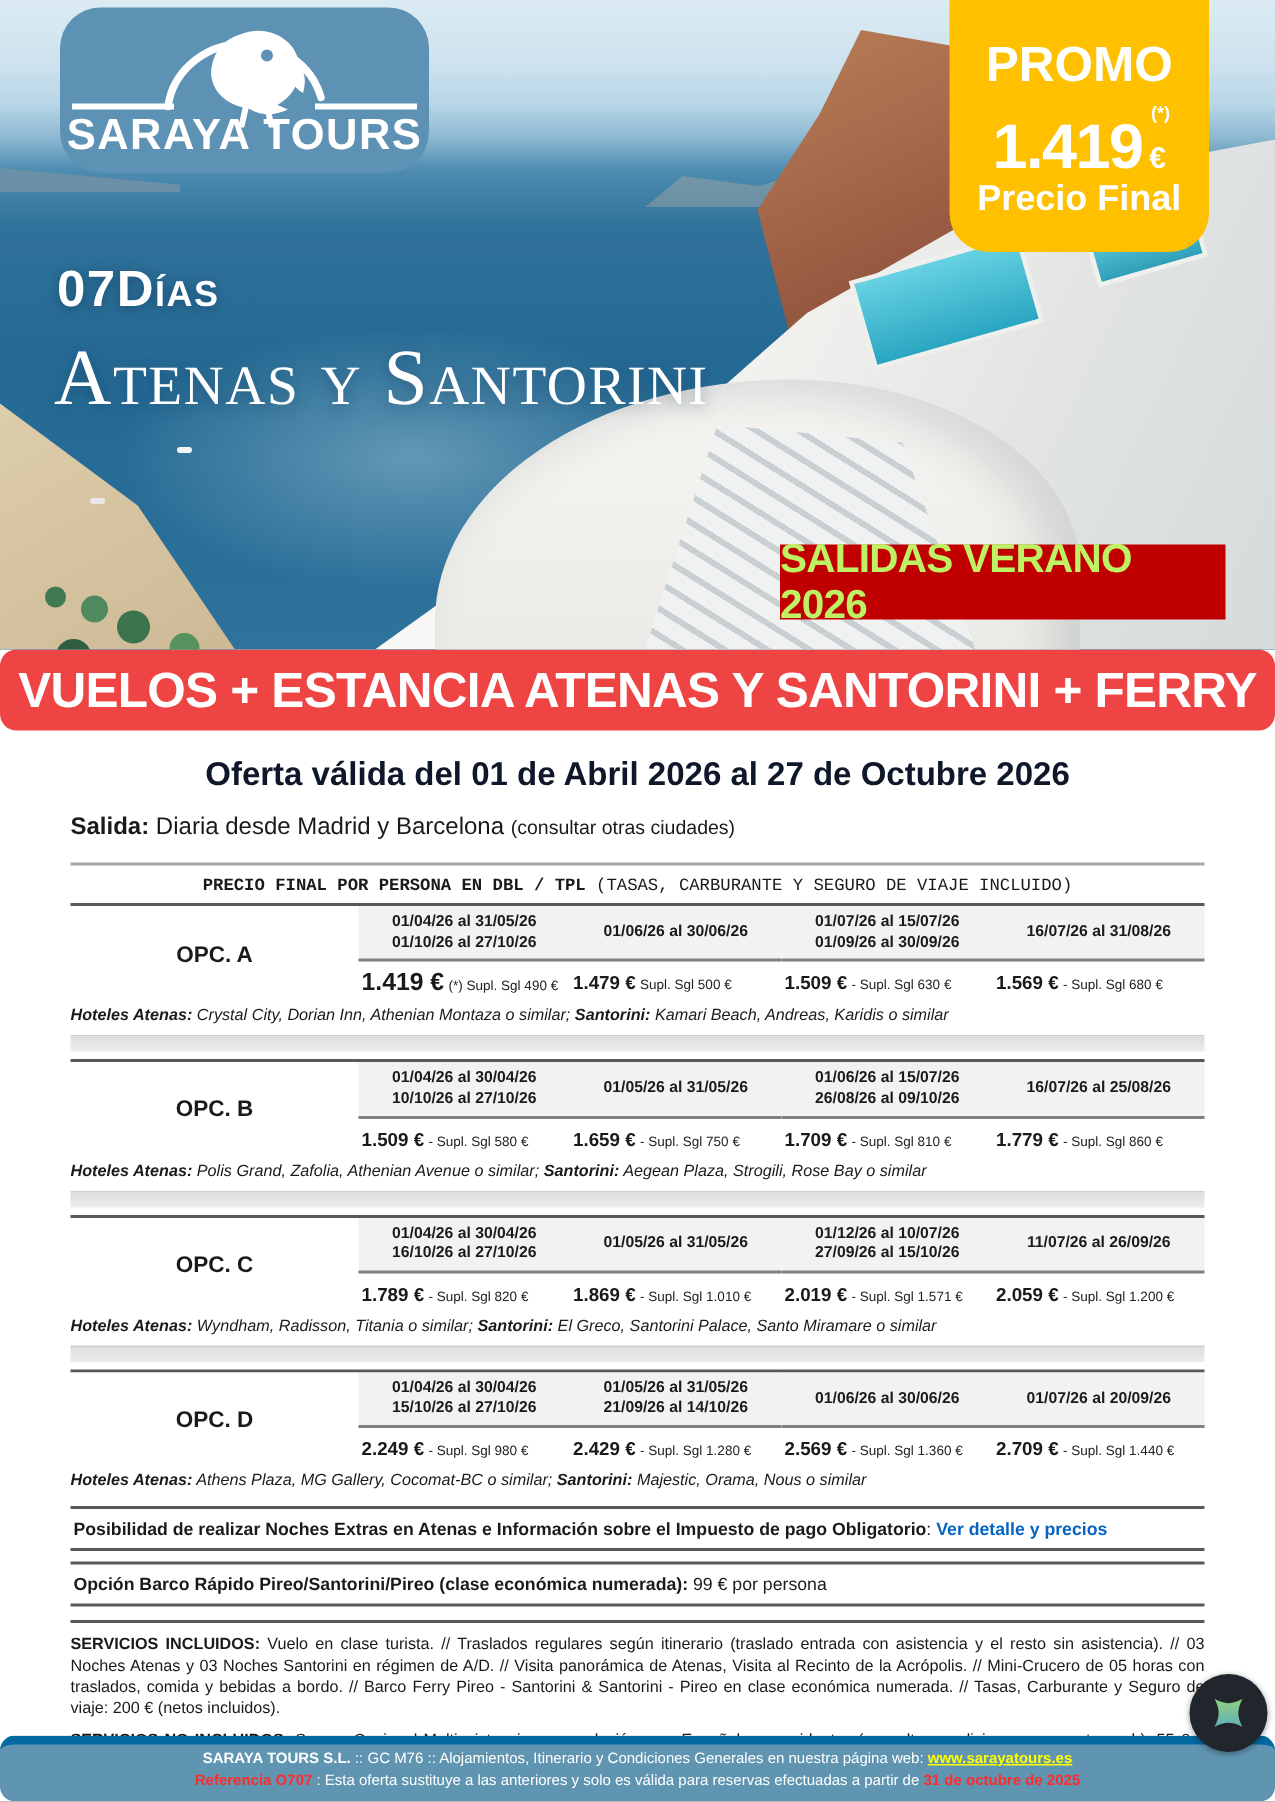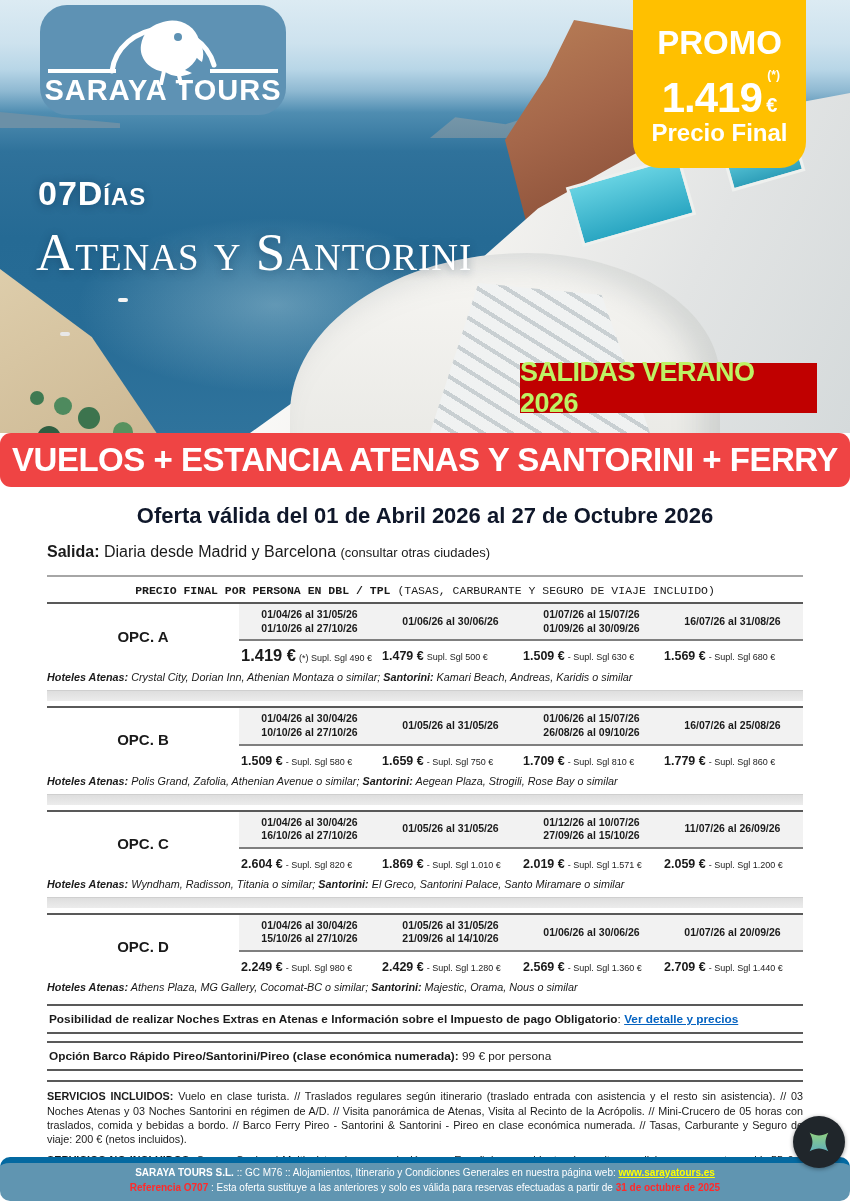--- a/index.html
+++ b/index.html
@@ -100,21 +100,21 @@
   .price { font-weight:bold; font-size:12.5px; }
   .price-cell.hl .price { font-size:16.5px; }
   .supl { font-size:9px; color:#222; margin-left:3px; }
   .hotels { font-size:10.8px; padding:3px 0 4px;font-style:italic; }
   .hotels b { font-weight:bold; }
   .sep-bar { height:11px; background:linear-gradient(180deg,#dedede,#ececec); border-top:1px solid #cfcfcf; margin-top:3px; }
 
   .extra-row { border-top:2px solid #595959; border-bottom:2px solid #595959; padding:6px 2px;
     font-size:11.8px; font-weight:bold; margin-top:7px; }
   .extra-row .plain { font-weight:normal; }
-  .link { color:#0563C1; text-decoration:underline; cursor:pointer; font-weight:bold; }
+  .link { color:#0563C1; cursor:pointer; font-weight:bold; }
 
   .paras { border-top:2px solid #595959; margin-top:9px; padding-top:7px; }
   .para { font-size:10.8px; line-height:1.34; text-align:justify; margin-bottom:6px; }
   .para b { font-weight:bold; }
 
   
   .footer { position:absolute; left:0; bottom:0; width:850px; height:44px; background:#6095B1;
     border-top:6px solid #0369a1; text-align:center; color:#fff; font-size:10px; line-height:1.5;
     padding-top:2px;border-radius:10px; }
   .footer b { font-weight:bold; }
@@ -217,21 +217,21 @@
 
     <div class="opc-block">
       <div class="opc-grid">
         <div class="opc-label">OPC. C</div>
         <div class="date-cell">01/04/26 al 30/04/26
 16/10/26 al 27/10/26</div>
         <div class="date-cell">01/05/26 al 31/05/26</div>
         <div class="date-cell">01/12/26 al 10/07/26
 27/09/26 al 15/10/26</div>
         <div class="date-cell">11/07/26 al 26/09/26</div>
-        <div class="price-cell"><span class="price">2.604 €</span><span class="supl">- Supl. Sgl 820 €</span></div>
+        <div class="price-cell"><span class="price">1.789 €</span><span class="supl">- Supl. Sgl 820 €</span></div>
         <div class="price-cell"><span class="price">1.869 €</span><span class="supl">- Supl. Sgl 1.010 €</span></div>
         <div class="price-cell"><span class="price">2.019 €</span><span class="supl">- Supl. Sgl 1.571 €</span></div>
         <div class="price-cell"><span class="price">2.059 €</span><span class="supl">- Supl. Sgl 1.200 €</span></div>
       </div>
       <div class="hotels"><b>Hoteles Atenas:</b><span> Wyndham, Radisson, Titania o similar; </span><b>Santorini:</b><span> El Greco, Santorini Palace, Santo Miramare o similar</span></div>
     </div>
     <div class="sep-bar"></div>
 
     <div class="opc-block">
       <div class="opc-grid">

